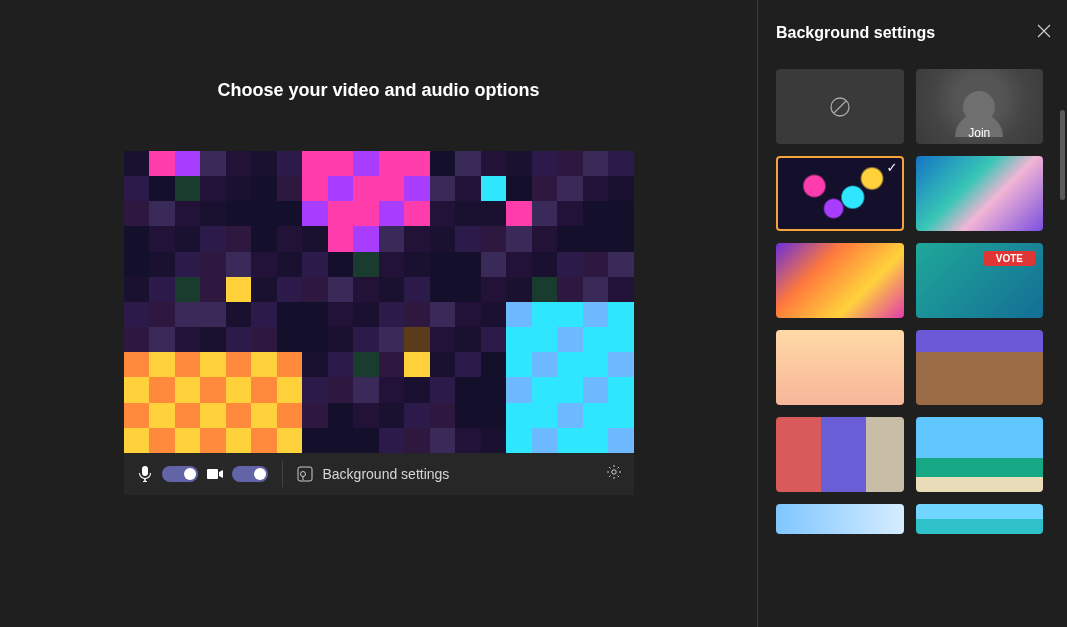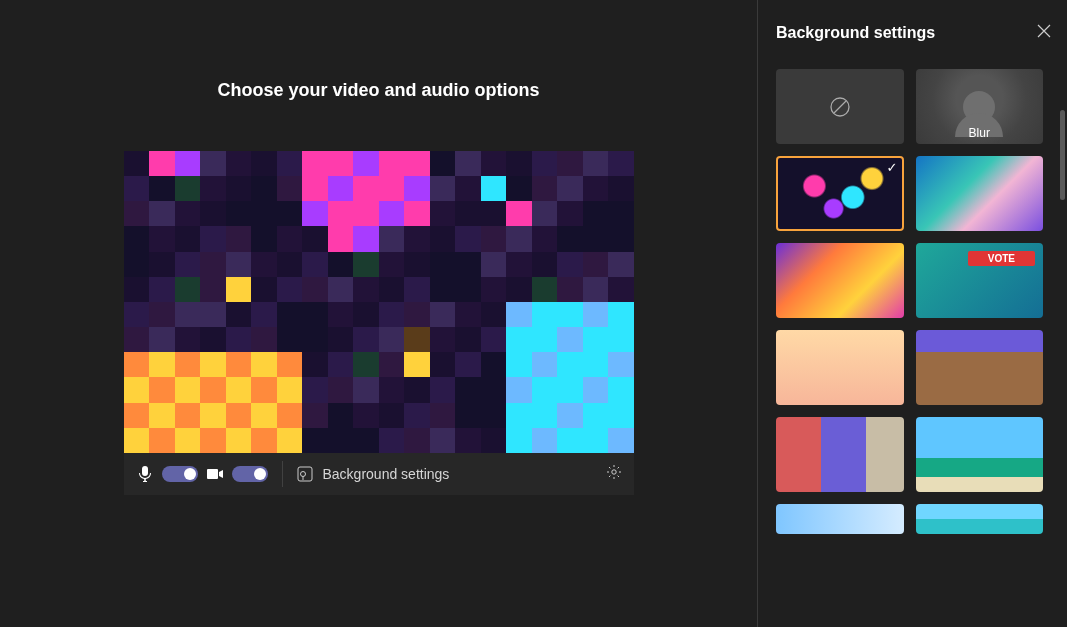--- a/index.html
+++ b/index.html
@@ -188,21 +188,21 @@
       width: 5px;
       height: 90px;
       background: #5a5a5a;
       border-radius: 3px;
     }
     
     .thumb-lights { background: radial-gradient(circle at 30% 40%, #ff3cac 0 10%, transparent 12%), radial-gradient(circle at 60% 55%, #2fe6ff 0 12%, transparent 14%), radial-gradient(circle at 75% 30%, #ffd23c 0 9%, transparent 11%), radial-gradient(circle at 45% 70%, #a83cff 0 10%, transparent 12%), #14102b;}
     .thumb-wave { background: linear-gradient(135deg,#1474c4 0%, #39c6b6 40%, #f2b5d4 60%, #7a4fe0 100%);}
     .thumb-hands { background: linear-gradient(135deg,#6b2fd8,#ff7a3c,#ffd23c,#e23caa);}
     .thumb-vote { background: linear-gradient(135deg,#1fa89a,#146e95);}
-    .vote-badge{position:absolute;top:8px;right:8px;background:#e03535;padding:2px 20px;font-size:10px;font-weight:700;border-radius:2px;}
+    .vote-badge{position:absolute;top:8px;right:8px;background:#e03535;padding:2px 12px;font-size:10px;font-weight:700;border-radius:2px;}
     .thumb-cake { background: linear-gradient(180deg,#ffd9a6,#f7b69a);}
     .thumb-room { background: linear-gradient(180deg,#6b5ad8 0 30%,#9a6b44 30% 100%);}
     .thumb-office { background: linear-gradient(90deg,#d85a5a 0 35%,#6a5ed6 35% 70%,#c8bda6 70% 100%);}
     .thumb-beach { background: linear-gradient(180deg,#5fc6ff 0 55%,#16a885 55% 80%,#e8ddb8 80% 100%);}
     .thumb-sky { background: linear-gradient(90deg,#7fc6ff,#d5ecff);}
     .thumb-lagoon { background: linear-gradient(180deg,#70d6ff 0 50%,#2ec1c9 50% 100%);}
     .blur-bg{ background: radial-gradient(circle at 50% 40%, #555 0 30%, #444 60%, #3a3a3a 100%); filter: blur(0.5px);}
   </style>
 </head>
 <body>
@@ -500,21 +500,21 @@
 
   <div class="bg-grid">
     <div class="bg-item">
       <svg width="22" height="22" viewBox="0 0 22 22" fill="none" stroke="#aaa" stroke-width="1.3">
           <circle cx="11" cy="11" r="9"></circle>
           <path d="M5 17 17 5"></path>
         </svg>
     </div>
     <div class="bg-item blur-bg">
       <div class="avatar-circle"></div>
-      <div class="blur-label">Blur</div>
+      <div class="blur-label">Join</div>
     </div>
     <div class="bg-item selected thumb-lights">
       <span class="checkmark">✓</span>
     </div>
     <div class="bg-item thumb-wave"></div>
     <div class="bg-item thumb-hands"></div>
     <div class="bg-item thumb-vote">
       <span class="vote-badge">VOTE</span>
     </div>
     <div class="bg-item thumb-cake"></div>

